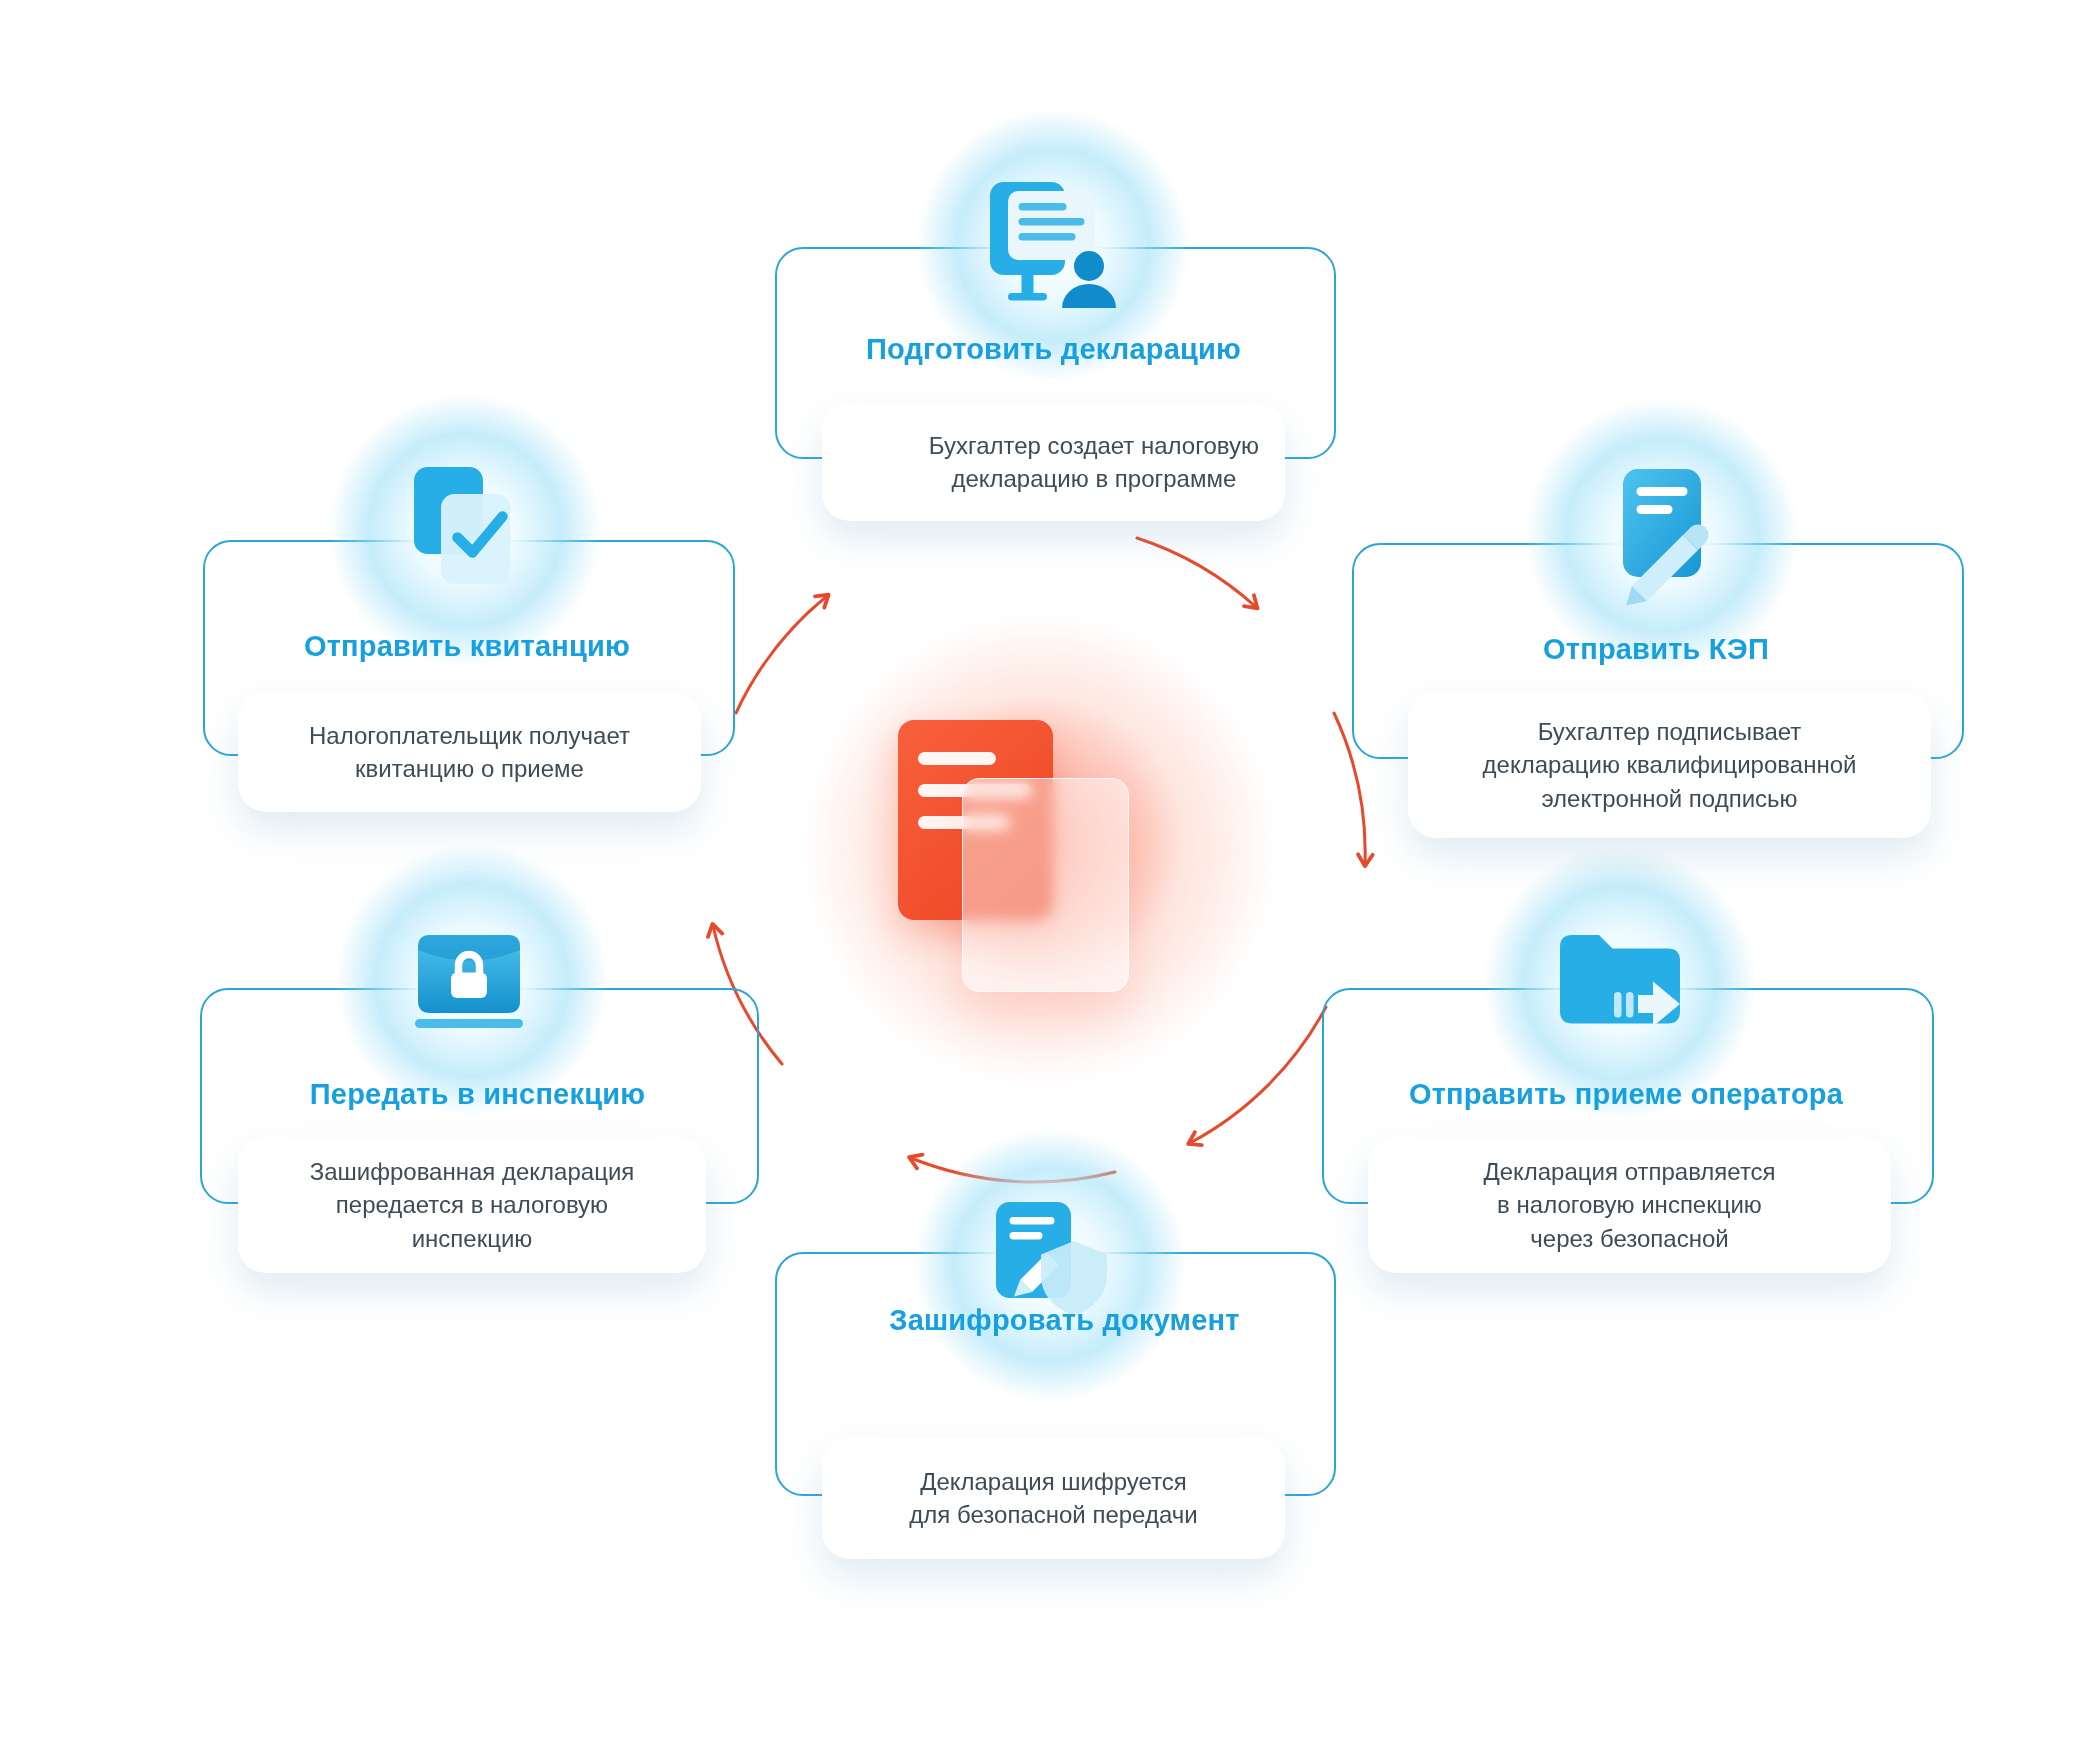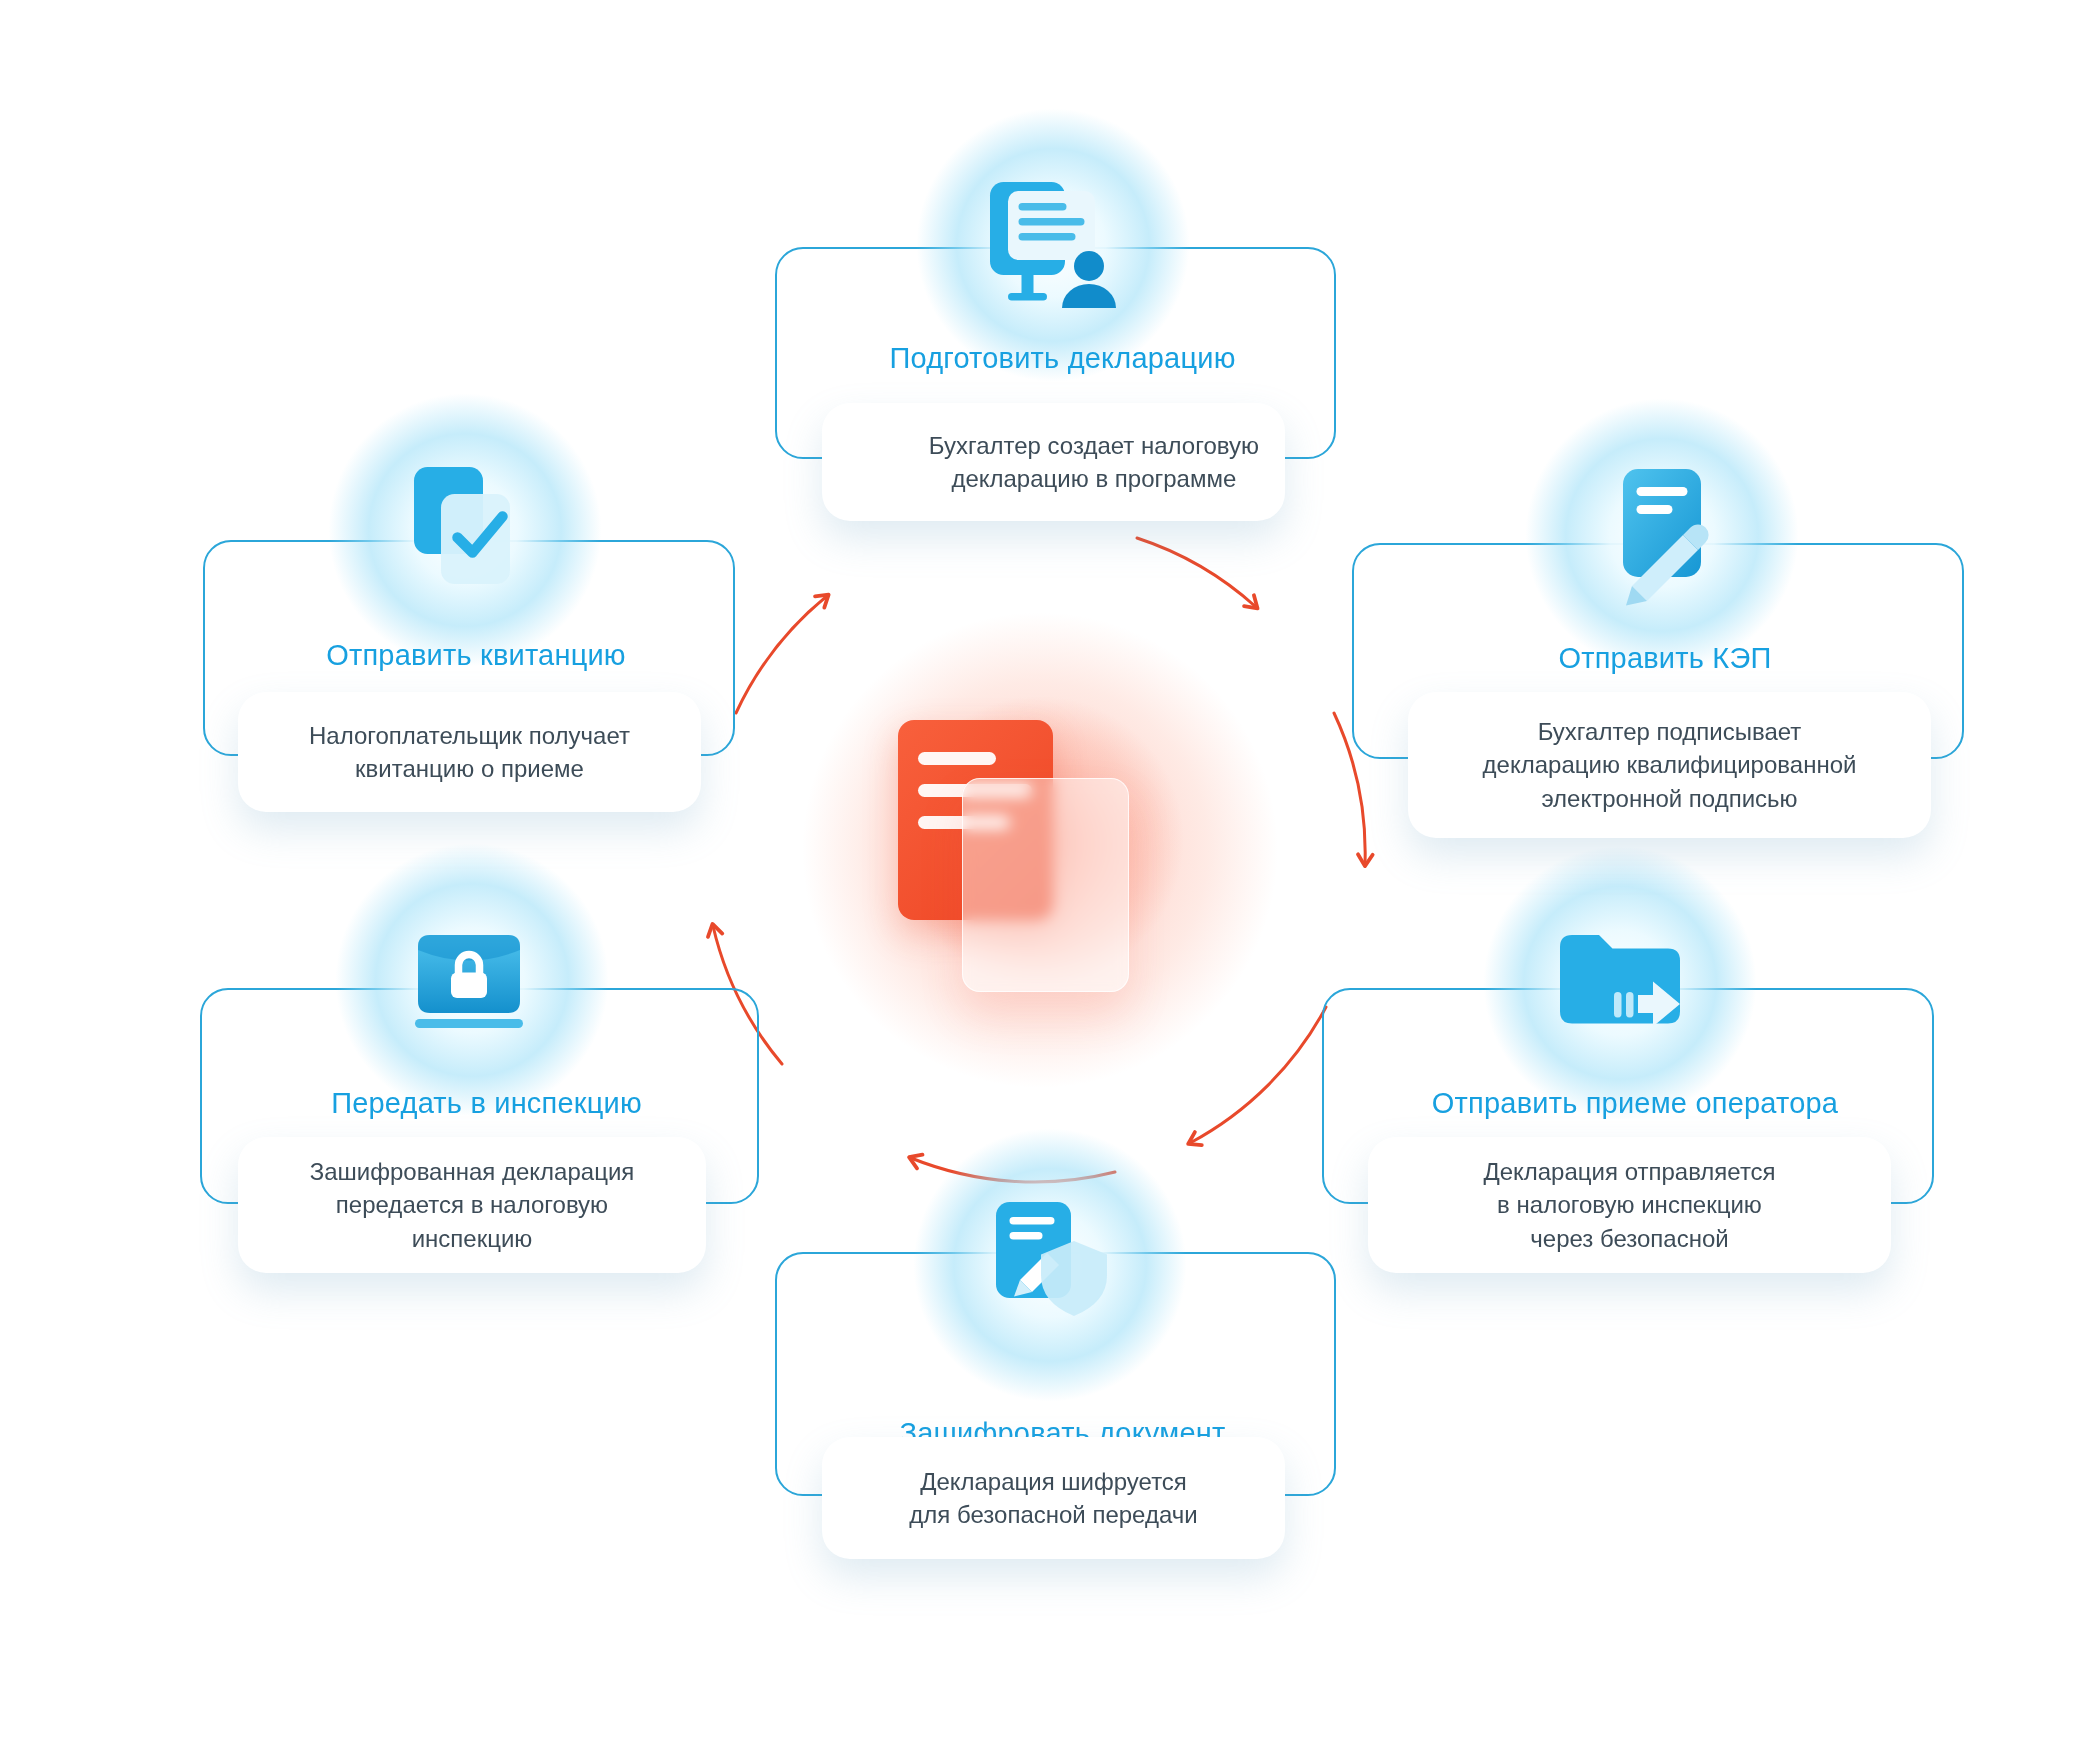--- a/index.html
+++ b/index.html
@@ -39,22 +39,22 @@
     -webkit-backdrop-filter:blur(7px);
     box-shadow:0 22px 44px rgba(240,90,60,0.16);
   }
   
   #ring{position:absolute;left:0;top:0;z-index:1;}
   
   .outline{
     position:absolute;border:2.5px solid #2ba6d9;border-radius:28px;z-index:2;background:transparent;
   }
   .title{
-    position:absolute;margin:9px;text-align:center;z-index:4;
-    color:#17a0e0;font-size:29px;font-weight:400;letter-spacing:0.2px;
+    position:absolute;margin:0;text-align:center;z-index:4;
+    color:#17a0e0;font-size:29px;font-weight:700;letter-spacing:0.2px;
   }
   .card{
     position:absolute;z-index:4;background:#ffffff;border-radius:28px;
     box-shadow:0 18px 38px rgba(120,170,200,0.24);
     display:flex;align-items:center;justify-content:center;
     padding:16px 26px;box-sizing:border-box;
   }
   .card-text{
     margin:0;text-align:center;white-space:pre-line;
     color:#3d4c58;font-size:24px;line-height:1.38;
@@ -76,21 +76,21 @@
   .t-rt{left:1352px;top:633px;width:608px;}
   .c-rt{left:1408px;top:692px;width:523px;min-height:146px;}
 
   .o-rb{left:1322px;top:988px;width:608px;height:212px;}
   .i-rb{left:1525px;top:888px;}
   .t-rb{left:1322px;top:1078px;width:608px;}
   .c-rb{left:1368px;top:1137px;width:523px;min-height:136px;}
 
   .o-bottom{left:775px;top:1252px;width:557px;height:240px;}
   .i-bottom{left:955px;top:1170px;}
-  .t-bottom{left:775px;top:1408px;width:557px;}
+  .t-bottom{left:775px;top:1304px;width:557px;padding-left:11px;}
   .c-bottom{left:822px;top:1437px;width:463px;min-height:122px;}
 
   .o-lb{left:200px;top:988px;width:555px;height:212px;}
   .i-lb{left:377px;top:885px;}
   .t-lb{left:200px;top:1078px;width:555px;}
   .c-lb{left:238px;top:1137px;width:468px;min-height:136px;}
 
   .o-lt{left:203px;top:540px;width:528px;height:212px;}
   .i-lt{left:370px;top:435px;}
   .t-lt{left:203px;top:630px;width:528px;}

